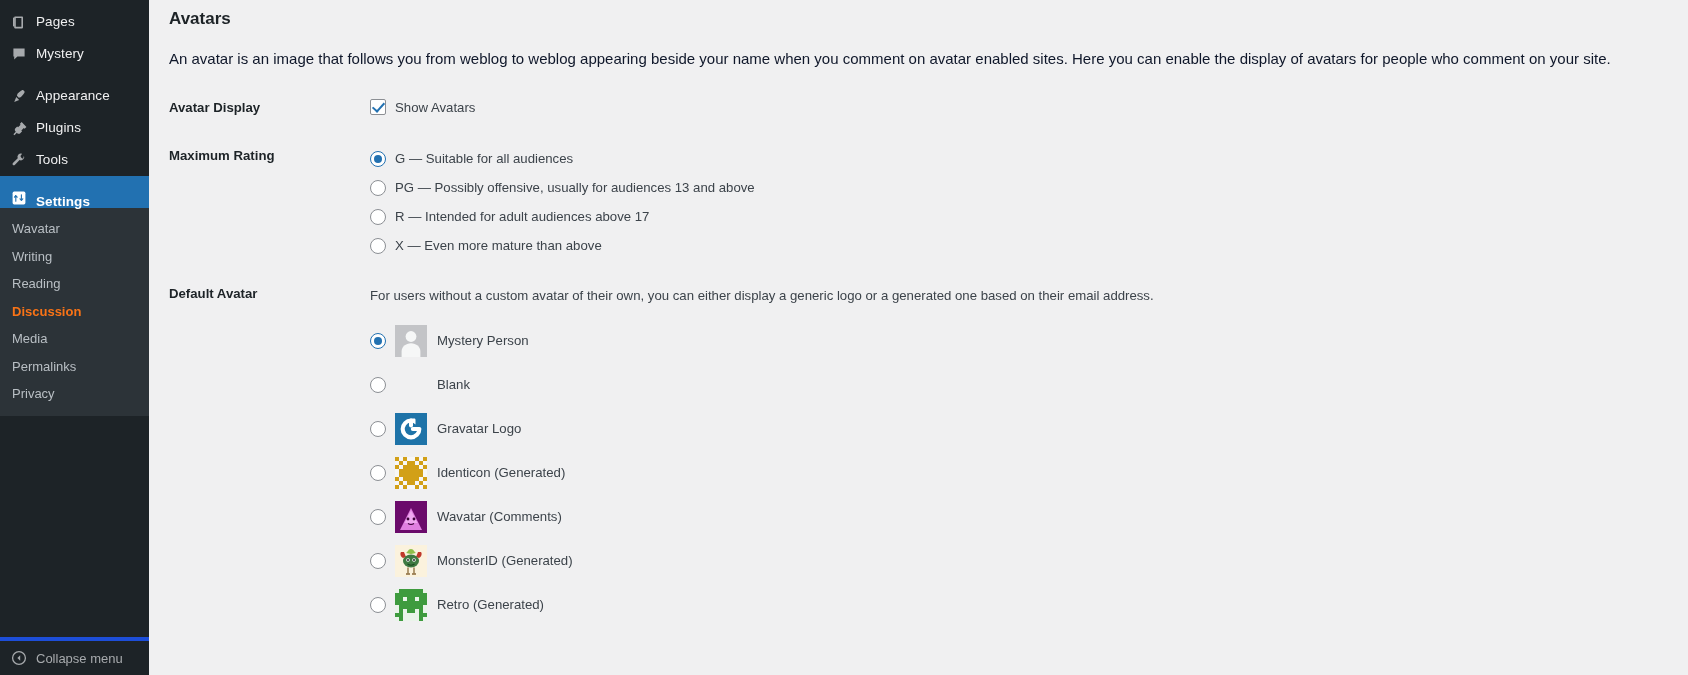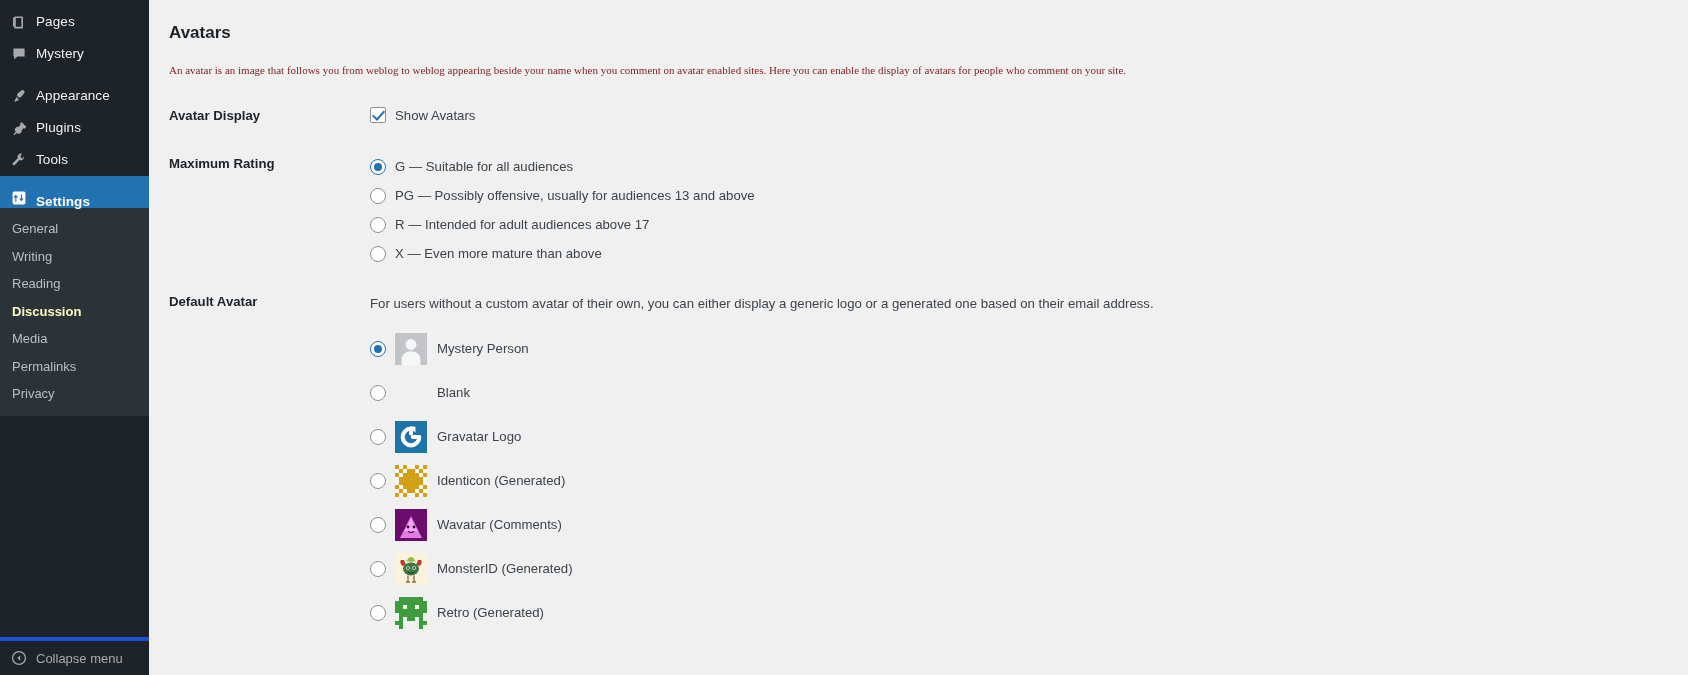--- a/index.html
+++ b/index.html
@@ -54,21 +54,21 @@
 
   .submenu { background: #2c3338; padding: 7px 0 8px 0; }
   .submenu-item {
     display: block;
     padding: 5px 0 5px 12px;
     font-size: 13px;
     color: #b9bfc4;
     cursor: pointer;
     line-height: 1.35;
   }
-  .submenu-item.active { color: #fef9c3; font-weight: 700; }
+  .submenu-item.active { color: #f97316; font-weight: 700; }
 
   .collapse-wrap {
     position: absolute; left: 0; bottom: 0; width: 100%;
     border-top: 4px solid #1d4ed8;
     background: #1d2327;
   }
   .collapse-item {
     display: flex; align-items: center;
     height: 34px; padding-left: 8px;
     color: #a7aaad; font-size: 13px; cursor: pointer;
@@ -81,25 +81,25 @@
   
   .main {
     flex: 1; height: 675px;
     background: #f0f0f1;
     padding: 8px 20px 0 20px;
     overflow: hidden;
     color: #3c434a;
   }
   .page-title {
     font-size: 17px; font-weight: 600; color: #1d2327;
-    margin: 14px 0 0 0; line-height: 1.3;
+    margin: 0 0 0 0; line-height: 1.3;
   }
   .page-desc {
-    font-size: 11px; color: #7f1d1d;
-    margin: 18px 0 0 0; line-height: 1.5; font-family: Liberation Serif, serif;
+    font-size: 15px; color: #0f172a;
+    margin: 18px 0 0 0; line-height: 1.5;
   }
 
   table.form-table { border-collapse: collapse; margin-top: 14px; width: 100%; }
   table.form-table th {
     text-align: left; vertical-align: top;
     width: 201px; padding: 14px 10px 14px 0;
     font-size: 13.2px; font-weight: 600; color: #1d2327;
     line-height: 1.4;
   }
   table.form-table td {
@@ -224,21 +224,21 @@
           <svg width="16" height="16" viewBox="0 0 20 20" fill="currentColor">
             <rect x="2" y="2" width="16" height="16" rx="2"></rect>
             <path d="M6 14V7M6 7 4.3 9M6 7l1.7 2M13 6v7M13 13l1.7-2M13 13l-1.7-2" stroke="#2271b1" stroke-width="1.4" fill="none" stroke-linecap="round"></path>
           </svg>
         </span>
         <span class="mi-label">Settings</span>
         <span class="mi-arrow"></span>
       </div>
 
       <div class="submenu">
-        <span class="submenu-item">General</span>
+        <span class="submenu-item">Wavatar</span>
         <span class="submenu-item">Writing</span>
         <span class="submenu-item">Reading</span>
         <span class="submenu-item active">Discussion</span>
         <span class="submenu-item">Media</span>
         <span class="submenu-item">Permalinks</span>
         <span class="submenu-item">Privacy</span>
       </div>
     </div>
 
     <div class="collapse-wrap">

